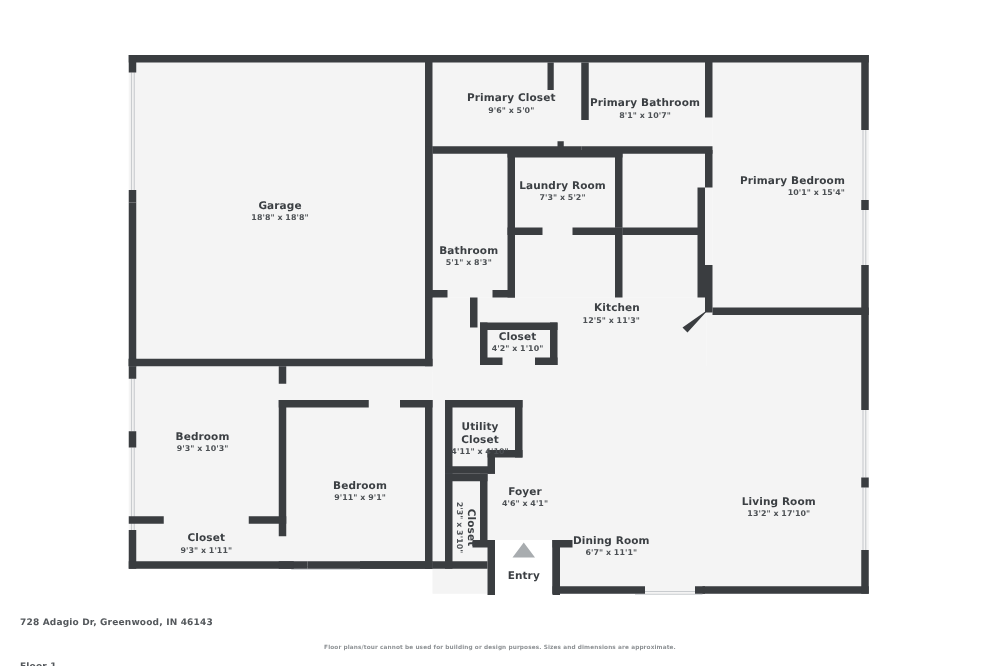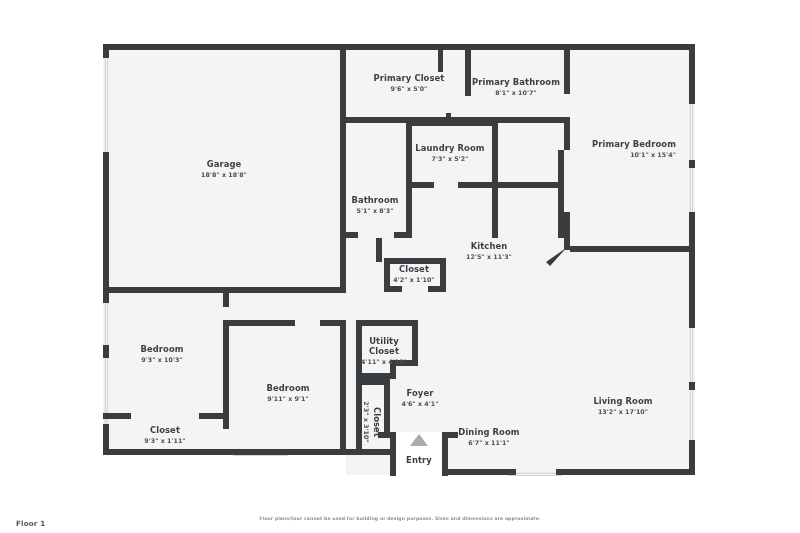--- a/index.html
+++ b/index.html
@@ -291,21 +291,21 @@
   <div class="room-label" style="left:375px; top:164px; transform:translate(-50%,0);margin-top:32px;">
     <span class="room-name">Bathroom</span>
     <span class="room-dims">5'1" x 8'3"</span>
   </div>
 
   <div class="room-label" style="left:450px; top:144px; transform:translate(-50%,0);">
     <span class="room-name">Laundry Room</span>
     <span class="room-dims">7'3" x 5'2"</span>
   </div>
 
-  <div class="room-label" style="left:489px; top:242px; transform:translate(-50%,0);">
+  <div class="room-label" style="left:489px; top:242px; transform:translate(-50%,0);text-align:right;">
     <span class="room-name">Kitchen</span>
     <span class="room-dims">12'5" x 11'3"</span>
   </div>
 
   <div class="room-label" style="left:414px; top:265px; transform:translate(-50%,0);">
     <span class="room-name">Closet</span>
     <span class="room-dims">4'2" x 1'10"</span>
   </div>
 
   <div class="room-label" style="left:162px; top:345px; transform:translate(-50%,0);">
@@ -348,16 +348,17 @@
     <span class="room-name" style="display:block;">Closet</span>
     <span class="room-dims" style="display:block;">2'3" x 3'10"</span>
   </div>
 
   <div class="entry-arrow" style="left:410px; top:434px;"></div>
   <div class="entry-label" style="left:419px; top:455px; transform:translate(-50%,0);">Entry</div>
 
 </div>
 
 <div class="footer-block">
+  <div class="addr-line">728 Adagio Dr, Greenwood, IN 46143</div>
   <div class="floor-line">Floor 1</div>
 </div>
 
 <div class="disclaimer">Floor plans/tour cannot be used for building or design purposes. Sizes and dimensions are approximate.</div>
 
 </body></html>

